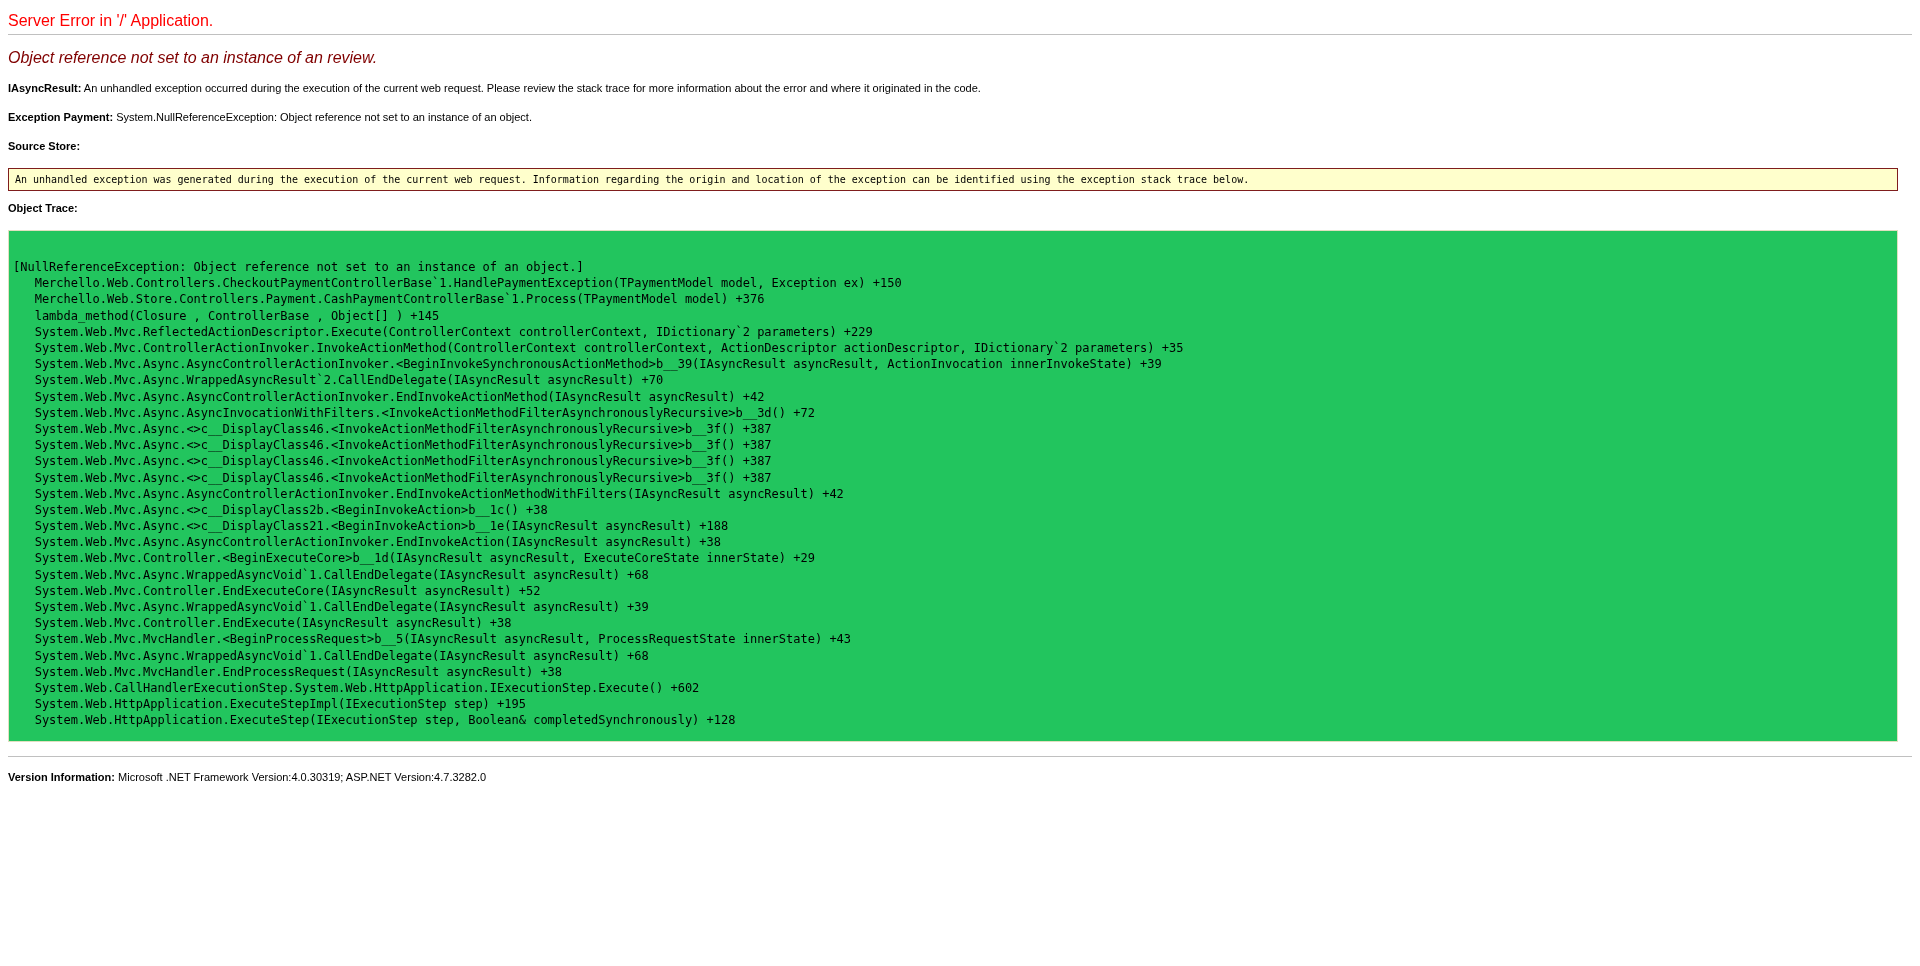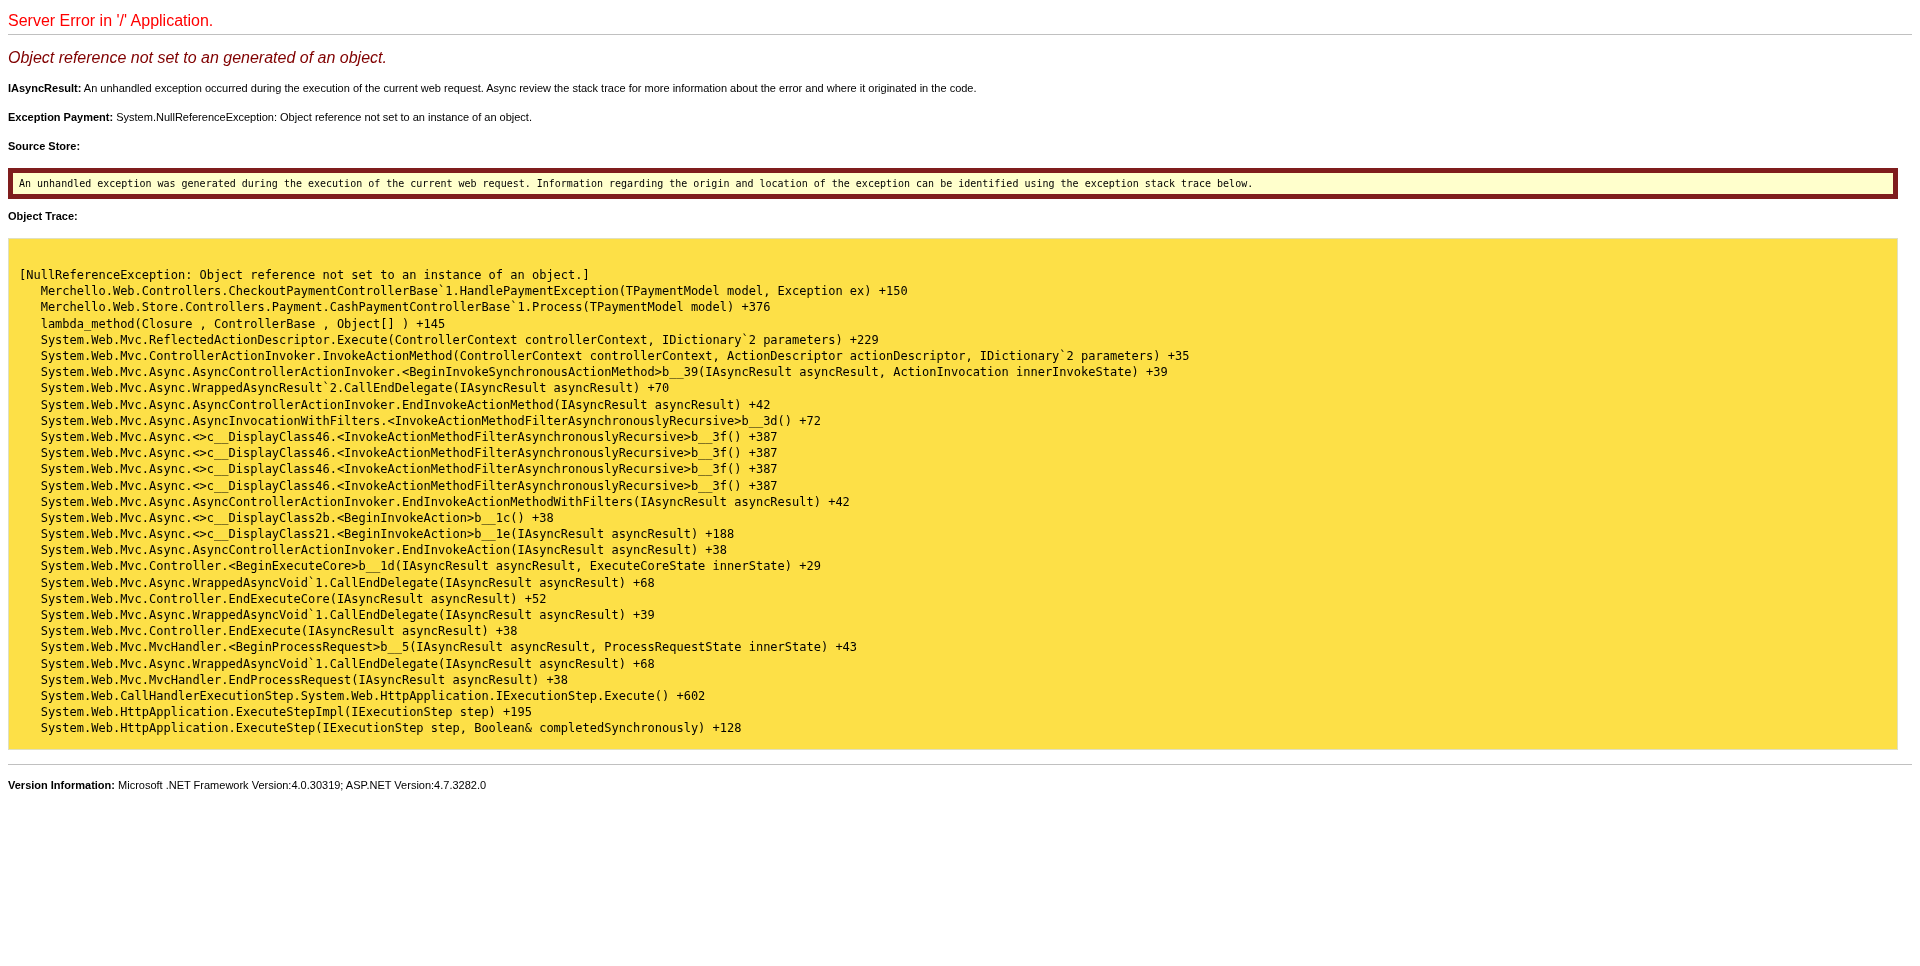--- a/index.html
+++ b/index.html
@@ -34,60 +34,60 @@
       margin: 0 0 14px 0;
       font-size: 11px;
       line-height: 1.35;
     }
     .section b {
       font-family: Arial, sans-serif;
       font-size: 11px;
     }
     .code-box {
       background: #ffffcc;
-      border: 5px solid #7f1d1d;
+      border: 1px solid #7f1d1d;
       padding: 4px 6px;
       margin: 2px 0 10px 0;
       font-family: Consolas, "Lucida Console", monospace;
       font-size: 10px;
       white-space: pre;
       overflow-x: auto;
       line-height: 1.35;
       width: calc(100% - 14px);
       box-sizing: border-box;
     }
     .stack-trace-box {
-      background: #fde047;
+      background: #22c55e;
       border: 1px solid #e0e0c0;
-      padding: 12px 10px;
+      padding: 12px 4px;
       margin: 4px 0 14px 0;
       font-family: Consolas, "Lucida Console", monospace;
       font-size: 12px;
       white-space: pre;
       overflow-x: auto;
       line-height: 1.35;
       width: calc(100% - 14px);
       box-sizing: border-box;
     }
     .version {
       font-size: 11px;
       margin-top: 6px;
     }
   </style>
 </head>
 <body>
 
 <h1>Server Error in '/' Application.</h1>
 <hr>
 
-<h2>Object reference not set to an generated of an object.</h2>
+<h2>Object reference not set to an instance of an review.</h2>
 
 <div class="section">
   <b>IAsyncResult:</b>
-  <span>An unhandled exception occurred during the execution of the current web request. Async review the stack trace for more information about the error and where it originated in the code.</span>
+  <span>An unhandled exception occurred during the execution of the current web request. Please review the stack trace for more information about the error and where it originated in the code.</span>
 </div>
 
 <div class="section">
   <b>Exception Payment:</b>
   <span>System.NullReferenceException: Object reference not set to an instance of an object.</span>
 </div>
 
 <div class="section">
   <b>Source Store:</b>
 </div>

